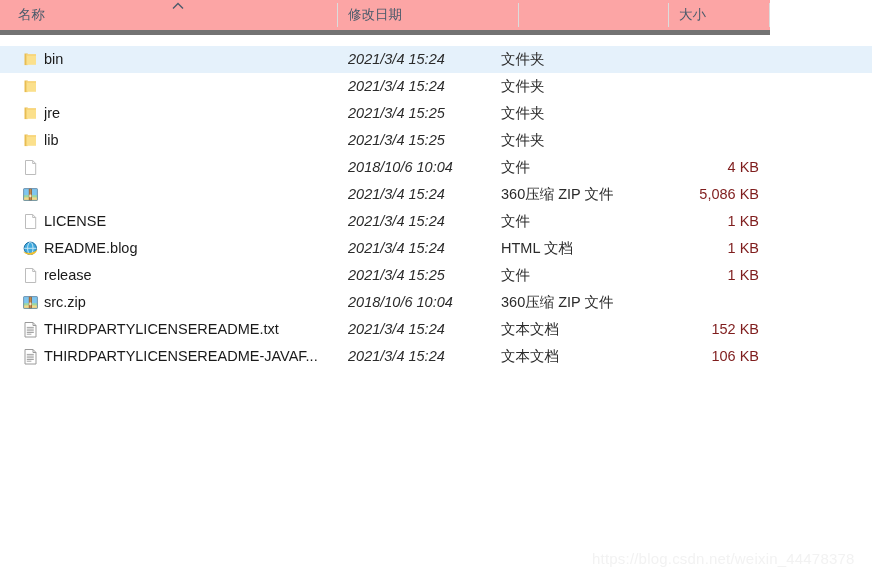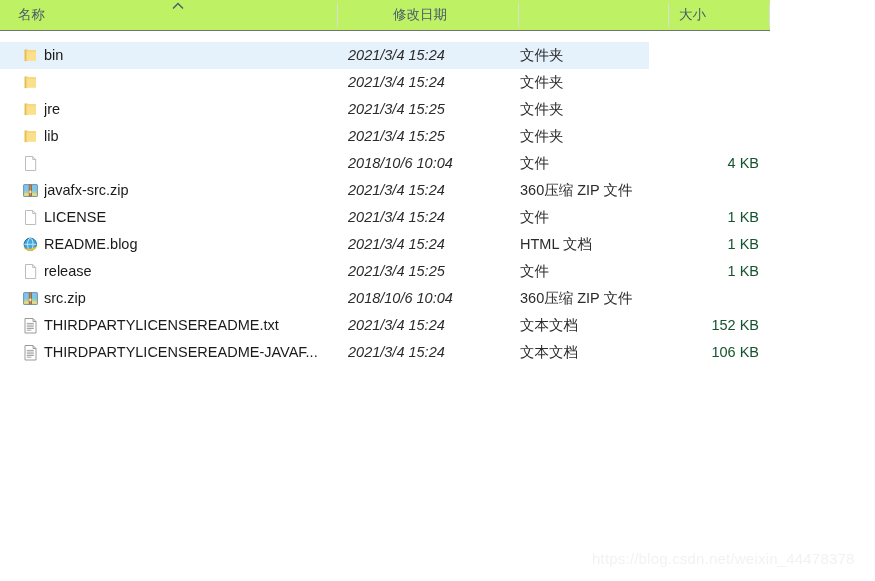--- a/index.html
+++ b/index.html
@@ -21,35 +21,35 @@
     position: absolute;
     left: 0;
     top: 0;
     width: 770px;
   }
 
   
   .col-header {
     position: relative;
     height: 30px;
-    background: #bef264;
-    border-bottom: 1px solid #737373;
+    background: #fca5a5;
+    border-bottom: 5px solid #737373;
   }
   .col-header .hcell {
     position: absolute;
     top: 0;
     height: 30px;
     line-height: 30px;
     font-size: 13.5px;
     color: #4a5b6b;
     white-space: nowrap;
     overflow: hidden;
   }
   .hcell.h-name  { left: 18px;  width: 310px; }
-  .hcell.h-date  { left: 348px; width: 160px; margin-left: 45px; }
+  .hcell.h-date  { left: 348px; width: 160px; }
   .hcell.h-type  { left: 529px; width: 130px; }
   .hcell.h-size  { left: 679px; width: 85px; }
 
   .col-divider {
     position: absolute;
     top: 3px;
     width: 1px;
     height: 24px;
     background: #dcdcdc;
   }
@@ -68,44 +68,44 @@
   }
   .sort-arrow svg { display: block; }
 
   
   .rows { position: relative; padding-top: 11px; }
 
   .row {
     position: relative;
     height: 27px;
     line-height: 27px;
-    width: 649px;
+    width: 872px;
   }
   .row.selected {
     background: #e5f1fb;
   }
 
   .cell {
     position: absolute;
     top: 0;
     height: 27px;
     line-height: 27px;
     font-size: 14.5px;
     color: #1a1a1a;
     white-space: nowrap;
     overflow: hidden;
   }
   .c-name { left: 44px; width: 300px; }
   .c-date { left: 348px; width: 165px; color: #2b2b2b; font-style: italic; }
-  .c-type { left: 520px; width: 135px; color: #2b2b2b; }
+  .c-type { left: 501px; width: 135px; color: #2b2b2b; }
   .c-size {
     left: 620px;
     width: 139px;
     text-align: right;
-    color: #14532d;
+    color: #7f1d1d;
   }
 
   
   .icon {
     position: absolute;
     left: 22px;
     top: 5px;
     width: 17px;
     height: 17px;
   }
@@ -213,23 +213,23 @@
           <svg width="17" height="17" viewBox="0 0 17 17">
             <rect x="1.6" y="2.6" width="13.8" height="11.8" rx="0.6" fill="#7fc6ef"></rect>
             <path d="M1.6 9.2 h13.8 v5.2 h-13.8 z" fill="#9fd8a0"></path>
             <path d="M1.6 11.4 h13.8 v3 h-13.8 z" fill="#f2d98a"></path>
             <rect x="6.8" y="2.6" width="3.1" height="11.8" fill="#9b6230"></rect>
             <rect x="7.6" y="2.6" width="1.4" height="11.8" fill="#c08a4e"></rect>
             <rect x="7.3" y="8.6" width="2.1" height="2.6" rx="0.4" fill="#f5e6c8"></rect>
             <rect x="1.6" y="2.6" width="13.8" height="11.8" rx="0.6" fill="none" stroke="#5a7f9c" stroke-width="0.8"></rect>
           </svg>
         </div>
-        <div class="cell c-name">javafx-src.zip</div>
         <div class="cell c-date">2021/3/4 15:24</div>
         <div class="cell c-type">360压缩 ZIP 文件</div>
+        <div class="cell c-size">5,086 KB</div>
       </div>
       <div class="row">
         <div class="icon">
           <svg width="17" height="17" viewBox="0 0 17 17">
             <path d="M3.5 1.5 h7.2 l3 3 v11 h-10.2 z" fill="#ffffff" stroke="#bcbcbc" stroke-width="1"></path>
             <path d="M10.7 1.5 v3 h3" fill="none" stroke="#bcbcbc" stroke-width="1"></path>
           </svg>
         </div>
         <div class="cell c-name">LICENSE</div>
         <div class="cell c-date">2021/3/4 15:24</div>

